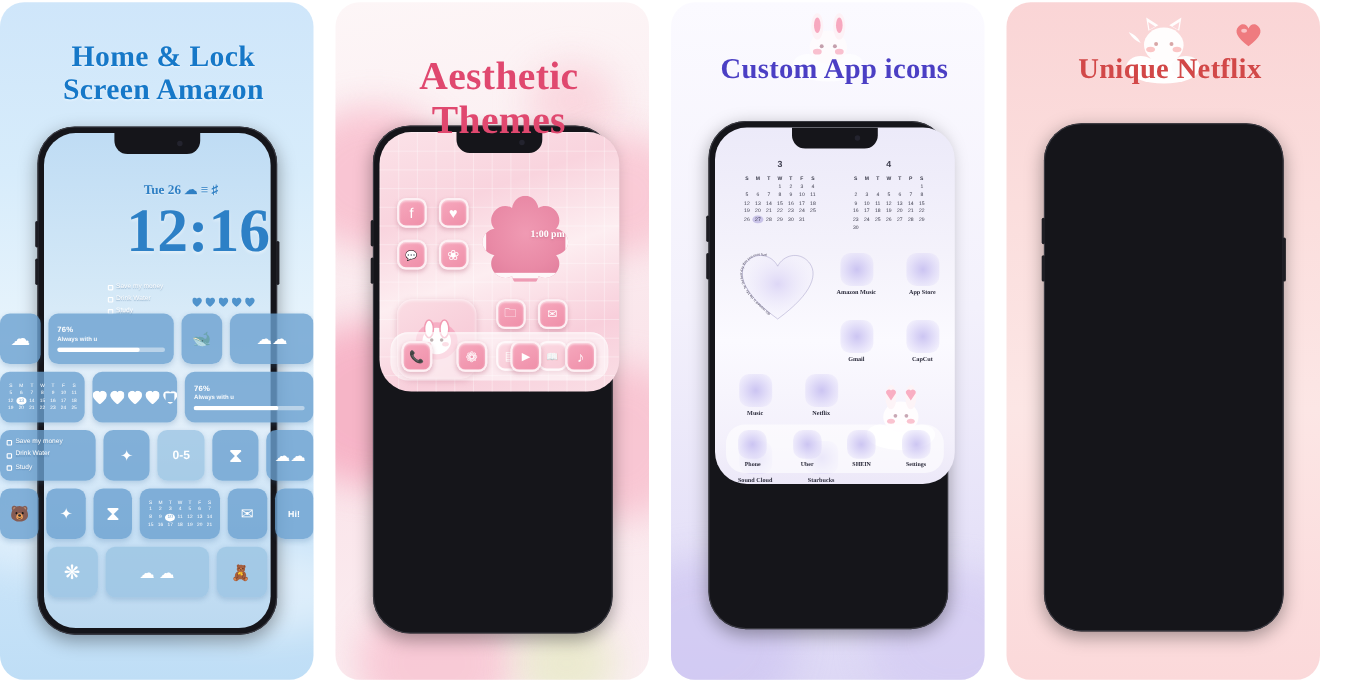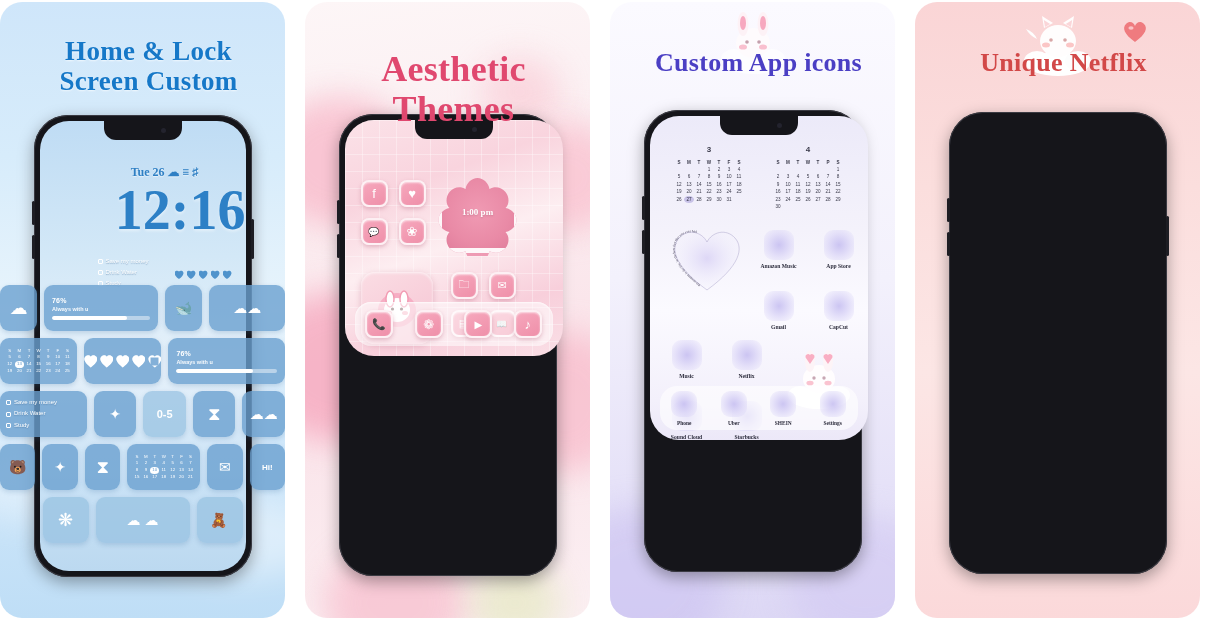--- a/index.html
+++ b/index.html
@@ -153,21 +153,21 @@
   .p2-row { display:flex; align-items:flex-start; gap:10px; margin-bottom:12px; }
   .ic {
     width:27px;height:27px;border-radius:8px;
     background: linear-gradient(150deg,#f6a8bd,#ef8fa9);
     box-shadow: 0 2px 4px rgba(190,110,135,.4), inset 0 1px 2px rgba(255,255,255,.65);
     display:flex;align-items:center;justify-content:center;
     color:#fff; font-size:13px; border:2px solid rgba(255,255,255,.85);
   }
   .p2-col { display:flex; flex-direction:column; gap:11px; }
   .flower-clock {
-    width:72px;height:72px; position:relative; display:flex;align-items:center;justify-content:center;
+    width:72px;height:72px; position:relative; display:flex;align-items:center;justify-content:flex-end;
     color:#fff; font-size:9px; font-weight:bold; font-family:"Liberation Serif",serif;
     text-shadow:0 1px 2px rgba(190,110,135,.7);
   }
   .petal-bg {
     position:absolute; inset:0;
     background: radial-gradient(circle at 50% 50%, #f09ab3 0%, #e98aa6 62%, #e07d9b 100%);
     box-shadow: 0 0 0 5px rgba(255,255,255,.92), 0 0 0 8px rgba(236,142,170,.85), 0 3px 7px rgba(180,100,125,.35);
     clip-path: path("M36 2c6 0 11 5 12 11 5-3 12-2 16 3s4 12 0 16c6 1 11 6 11 12s-5 11-11 12c4 4 4 11 0 16s-11 6-16 3c-1 6-6 11-12 11s-11-5-12-11c-5 3-12 2-16-3s-4-12 0-16C2 55-3 50-3 44s5-11 11-12c-4-4-4-11 0-16s11-6 16-3C25 7 30 2 36 2z");
   }
   .clock-label { position:relative; z-index:2; }
@@ -225,21 +225,21 @@
 <body>
 
 <div class="gallery">
 
   <div class="panel panel-1">
     <div class="blob p1-b1"></div>
     <div class="blob p1-b2"></div>
 
     <div class="panel-title title-1">
       <div>Home &amp; Lock</div>
-      <div>Screen Custom</div>
+      <div>Screen Amazon</div>
     </div>
 
     <div class="phone phone-1">
       <div class="side-btn sb-left1"></div>
       <div class="side-btn sb-left2"></div>
       <div class="side-btn sb-right"></div>
       <div class="screen scr1">
         <div class="notch"></div>
         <div class="lock-date">
           <span>Tue 26</span>

